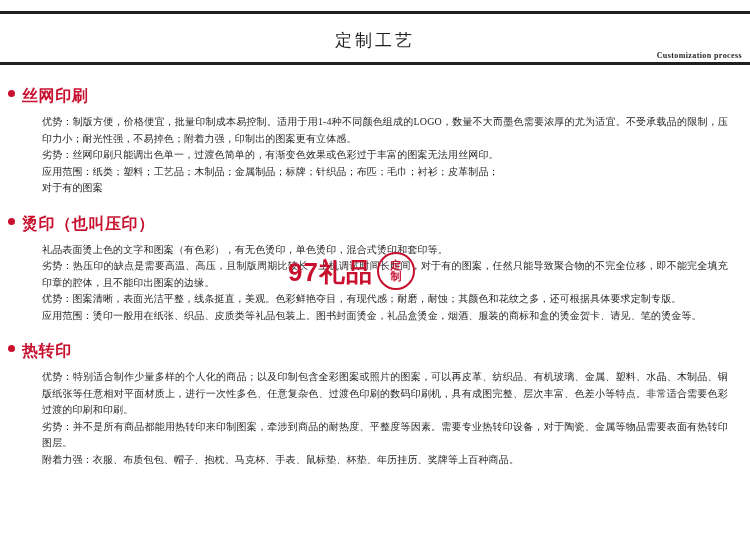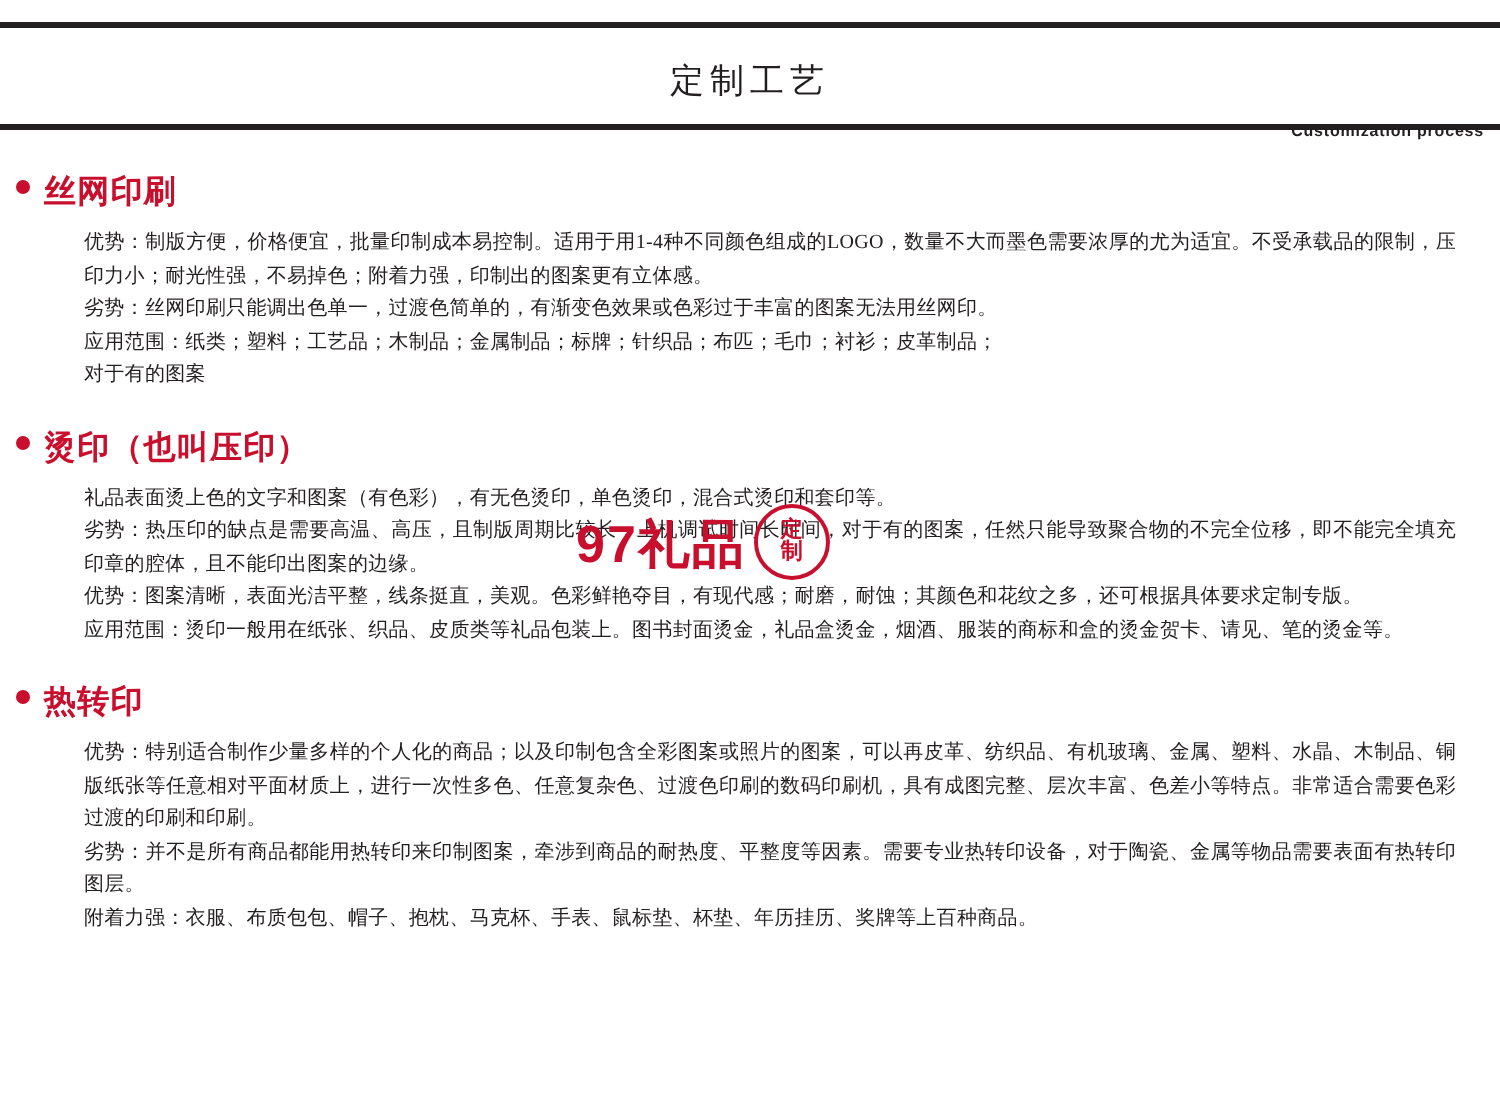--- a/index.html
+++ b/index.html
@@ -51,25 +51,26 @@
     top: 29px;
     text-align: center;
     font-size: 17px;
     font-weight: normal;
     letter-spacing: 3px;
     color: #231f20;
   }
   .header-sub {
     position: absolute;
     right: 8px;
-    top: 61px;
+    top: 51px;
     font-size: 8px;
     font-weight: bold;
     letter-spacing: 0.4px;
     color: #231f20;
+    font-family: Liberation Serif, serif;
   }
 
   
   .content {
     padding: 14px 0 0 0;
   }
   .section {
     margin-bottom: 17px;
     padding-left: 22px;
     position: relative;

